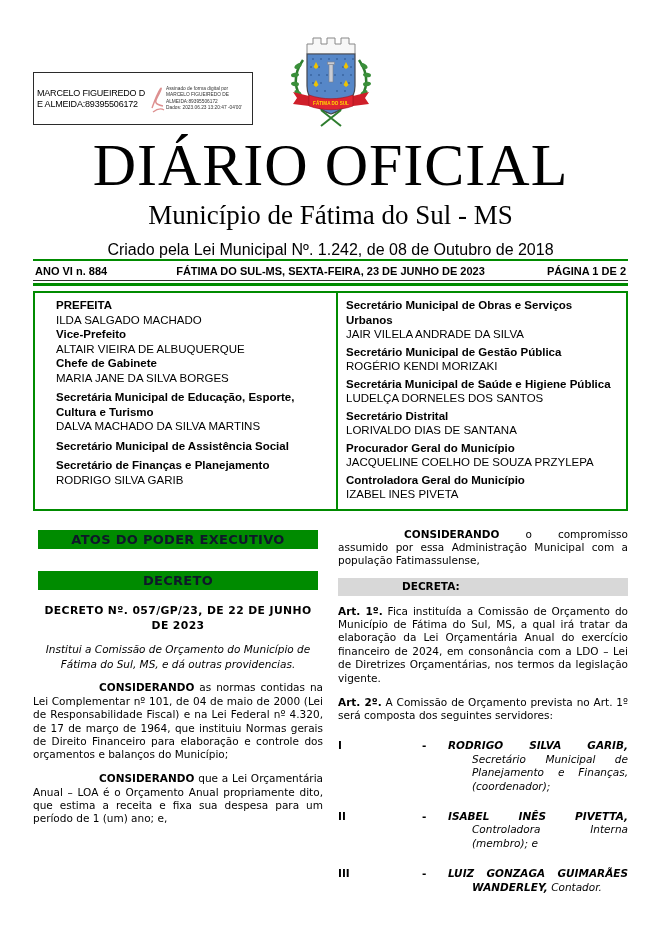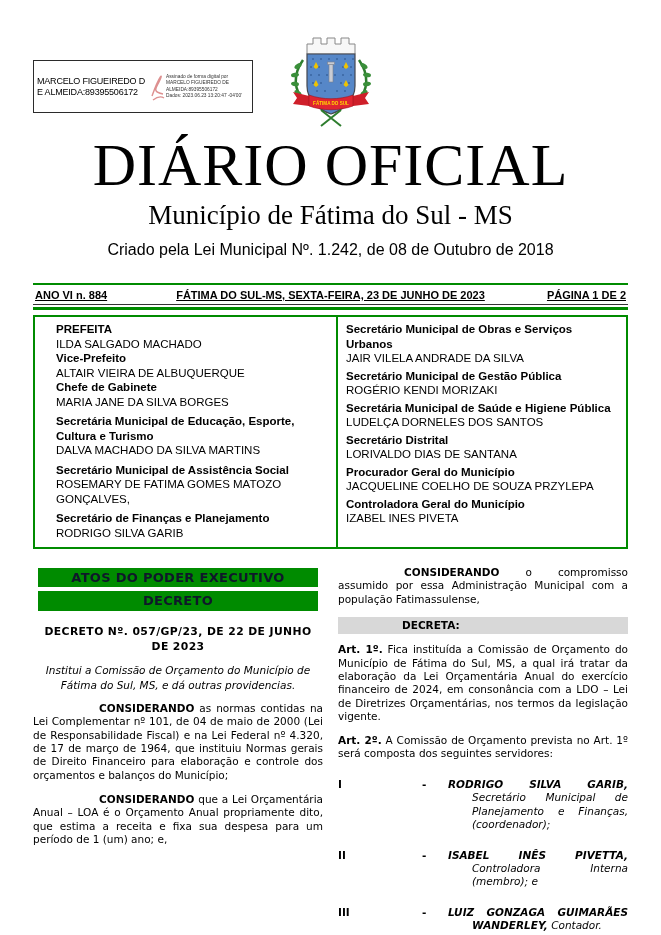--- a/index.html
+++ b/index.html
@@ -6,36 +6,36 @@
     --green:#008b00;
     --gray-bar:#d8d8d8;
   }
   html,body{margin:0;padding:0;background:#fff;}
   .page{
     width:661px;height:935px;position:relative;background:#fff;color:#000;
     font-family:"Liberation Sans",sans-serif;overflow:hidden;
   }
   
   .sig-box{
-    position:absolute;top:60px;left:33px;width:220px;height:53px;
+    position:absolute;top:72px;left:33px;width:220px;height:53px;
     border:1.5px solid #2b2b2b;box-sizing:border-box;background:#fff;
     display:flex;align-items:center;padding:2px 3px;
   }
   .sig-name{width:112px;font-size:9px;line-height:1.18;letter-spacing:-0.2px;word-break:break-all;}
   .sig-flourish{flex:none;margin:0 1px;}
   .sig-details{flex:1;font-size:4.8px;line-height:1.3;color:#333;}
   
   .coat{display:block;margin:34px auto 0;}
   
   .title{font-family:"Liberation Serif","DejaVu Serif",serif;font-size:60px;font-weight:400;
          text-align:center;line-height:1;margin-top:3px;letter-spacing:1px;}
   .subtitle{font-family:"Liberation Serif","DejaVu Serif",serif;font-size:27px;font-weight:400;
          text-align:center;margin-top:7px;line-height:1;}
   .created{font-size:16px;text-align:center;margin-top:12px;}
-  .rules{margin:24px 33px 0;text-decoration:underline;}
+  .rules{margin:0 33px 0;}
   .rule-green-thin{height:2px;background:var(--green);}
   .rule-dark{height:1px;background:#333;}
   .rule-green-thick{height:3px;background:var(--green);margin-top:2px;}
   .info-row{display:flex;justify-content:space-between;align-items:center;
     font-weight:700;font-size:11px;padding:4px 2px 3px;}
   .info-center{text-align:center;flex:1;}
   .info-left{width:110px;text-align:left;}
   .info-right{width:110px;text-align:right;}
   
   .officials-box{margin:5px 33px 0;border:2px solid var(--green);display:flex;background:#fff;padding-left:13px;}
@@ -45,21 +45,21 @@
   .off-gap{margin-top:5px;}
   .off-gap-sm{margin-top:3px;}
   .off-role{font-weight:700;}
   
   .content{margin:17px 33px 0;display:flex;gap:15px;
     font-family:"DejaVu Sans",sans-serif;font-size:10.5px;line-height:13.4px;}
   .col{flex:1;min-width:0;}
   .banner{background:var(--green);color:#0f172a;text-align:center;font-weight:700;
     font-size:13px;padding:3px 0;margin:0 5px;letter-spacing:0.3px;}
   .banner-first{margin-top:2px;}
-  .banner-second{margin-top:4px;}
+  .banner-second{margin-top:22px;}
   .decree-heading{font-weight:700;text-align:center;margin:13px 4px 0;font-size:10.8px;
     letter-spacing:0.4px;line-height:15px;}
   .decree-subject{font-style:italic;text-align:center;margin:9px 0 0;line-height:15px;}
   .bp{text-align:justify;margin-top:9px;}
   .bp-first{margin-top:0;}
   .bp-indent{text-indent:66px;}
   .bp b{font-weight:700;}
   .decreta{background:var(--gray-bar);font-weight:700;padding:2px 0 2px 64px;margin-top:10px;}
   .member{display:flex;margin-top:17px;}
   .m-num{width:84px;font-weight:700;flex:none;}
@@ -177,21 +177,20 @@
       <div class="off-group">
         <div class="off-role">Chefe de Gabinete</div>
         <div class="off-name">MARIA JANE DA SILVA BORGES</div>
       </div>
       <div class="off-group off-gap">
         <div class="off-role">Secretária Municipal de Educação, Esporte, Cultura e Turismo</div>
         <div class="off-name">DALVA MACHADO DA SILVA MARTINS</div>
       </div>
       <div class="off-group off-gap">
         <div class="off-role">Secretário Municipal de Assistência Social</div>
-        <div class="off-name">ROSEMARY DE FATIMA GOMES MATOZO GONÇALVES,</div>
       </div>
       <div class="off-group off-gap">
         <div class="off-role">Secretário de Finanças e Planejamento</div>
         <div class="off-name">RODRIGO SILVA GARIB</div>
       </div>
     </div>
     <div class="off-col">
       <div class="off-group">
         <div class="off-role">Secretário Municipal de Obras e Serviços Urbanos</div>
         <div class="off-name">JAIR VILELA ANDRADE DA SILVA</div>

